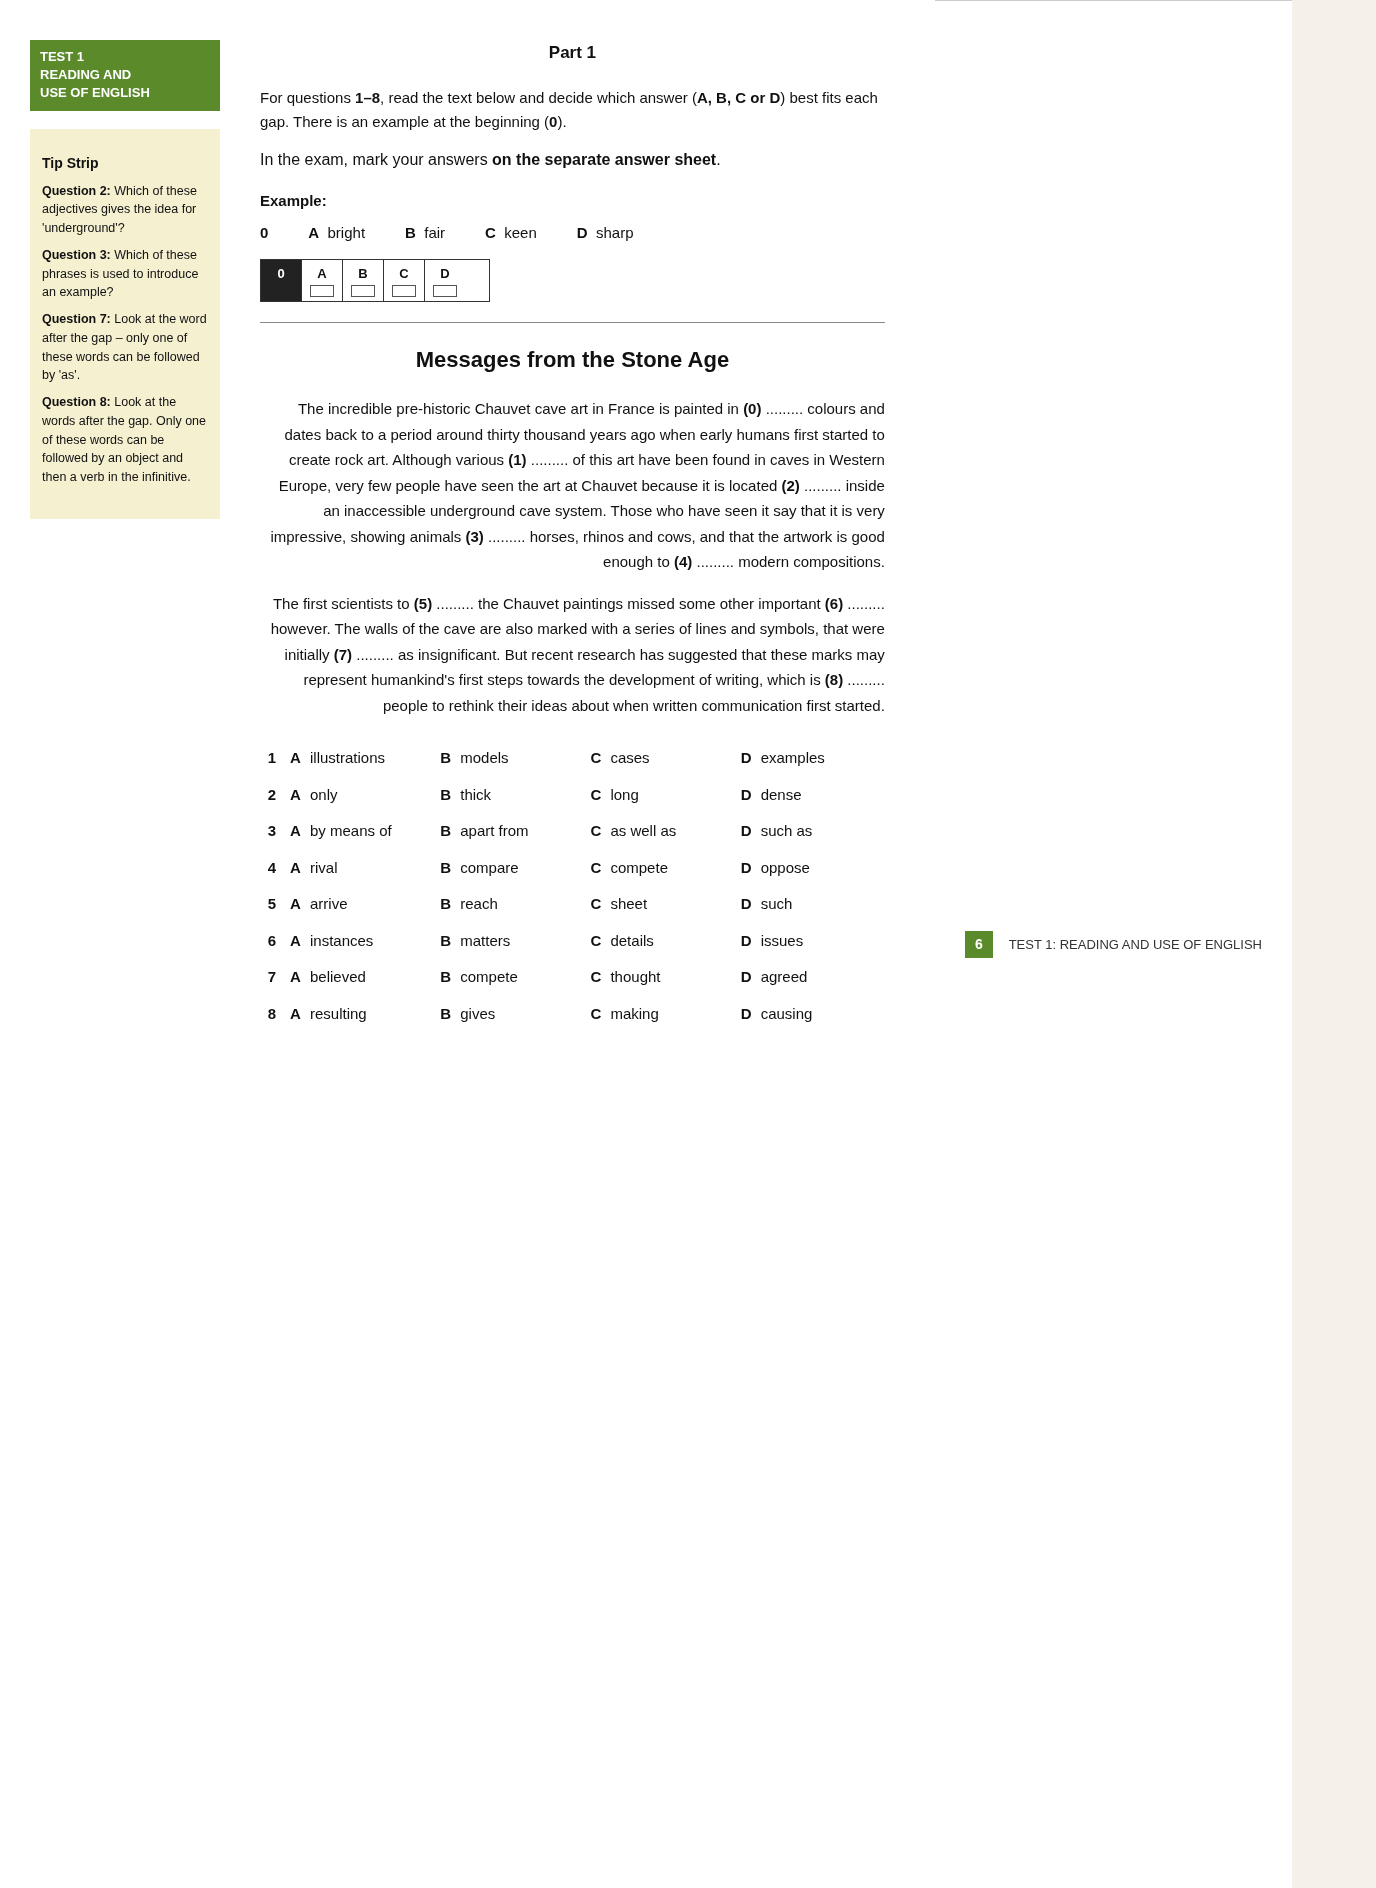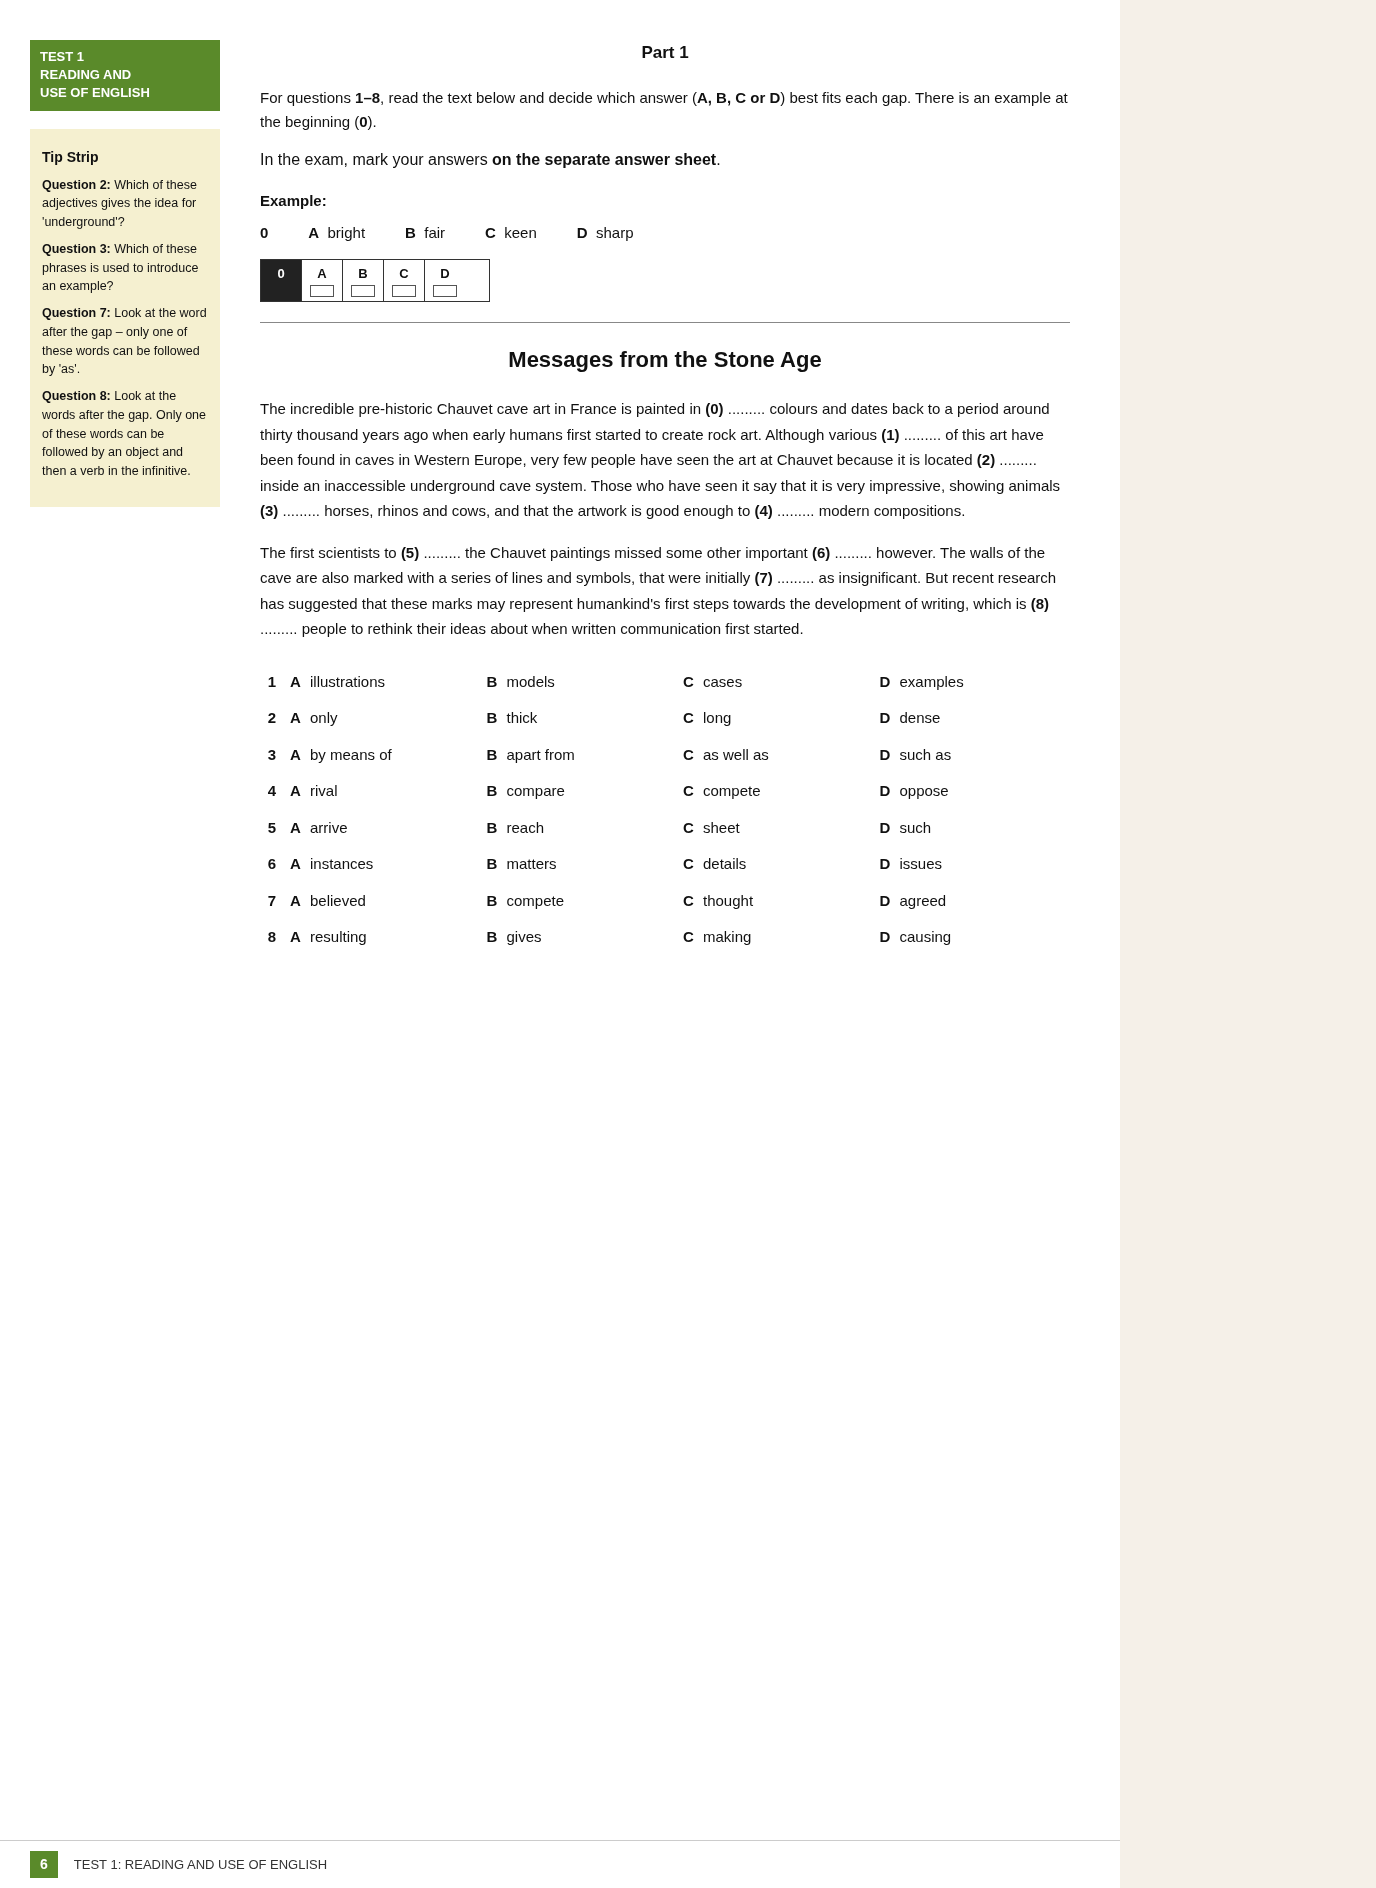--- a/index.html
+++ b/index.html
@@ -4,25 +4,24 @@
   <style>
     * { box-sizing: border-box; margin: 0; padding: 0; }
     body {
       font-family: Arial, sans-serif;
       background: #f5f0e8;
       color: #111;
       font-size: 15px;
       line-height: 1.5;
     }
     .page {
-      width: 1120px;
+      width: 1292px;
       min-height: 1888px;
       background: #fff;
       display: flex;
-      flex-direction: column;
       position: relative;
     }
     .content-area {
       display: flex;
       flex: 1;
       padding: 40px 0 60px 0;
     }
     
     .sidebar {
       width: 220px;
@@ -37,21 +36,21 @@
       padding: 8px 10px;
       line-height: 1.4;
       margin-bottom: 18px;
     }
     .test-label .test-num {
       font-size: 13px;
     }
     .tip-strip-box {
       background: #f5f0d0;
       border: none;
-      padding: 18px 12px;
+      padding: 24px 12px;
       font-size: 12.5px;
     }
     .tip-strip-title {
       font-weight: bold;
       font-size: 14px;
       margin-bottom: 8px;
     }
     .tip-item {
       margin-bottom: 8px;
     }
@@ -132,20 +131,21 @@
       text-align: center;
       margin-bottom: 20px;
     }
     .article-body {
       font-size: 15px;
       line-height: 1.7;
       margin-bottom: 22px;
     }
     .article-body p {
       margin-bottom: 16px;
+      text-align: right;
     }
     
     .mcq-table {
       width: 100%;
       border-collapse: collapse;
       font-size: 15px;
       margin-top: 10px;
     }
     .mcq-table tr {
       border-bottom: none;

